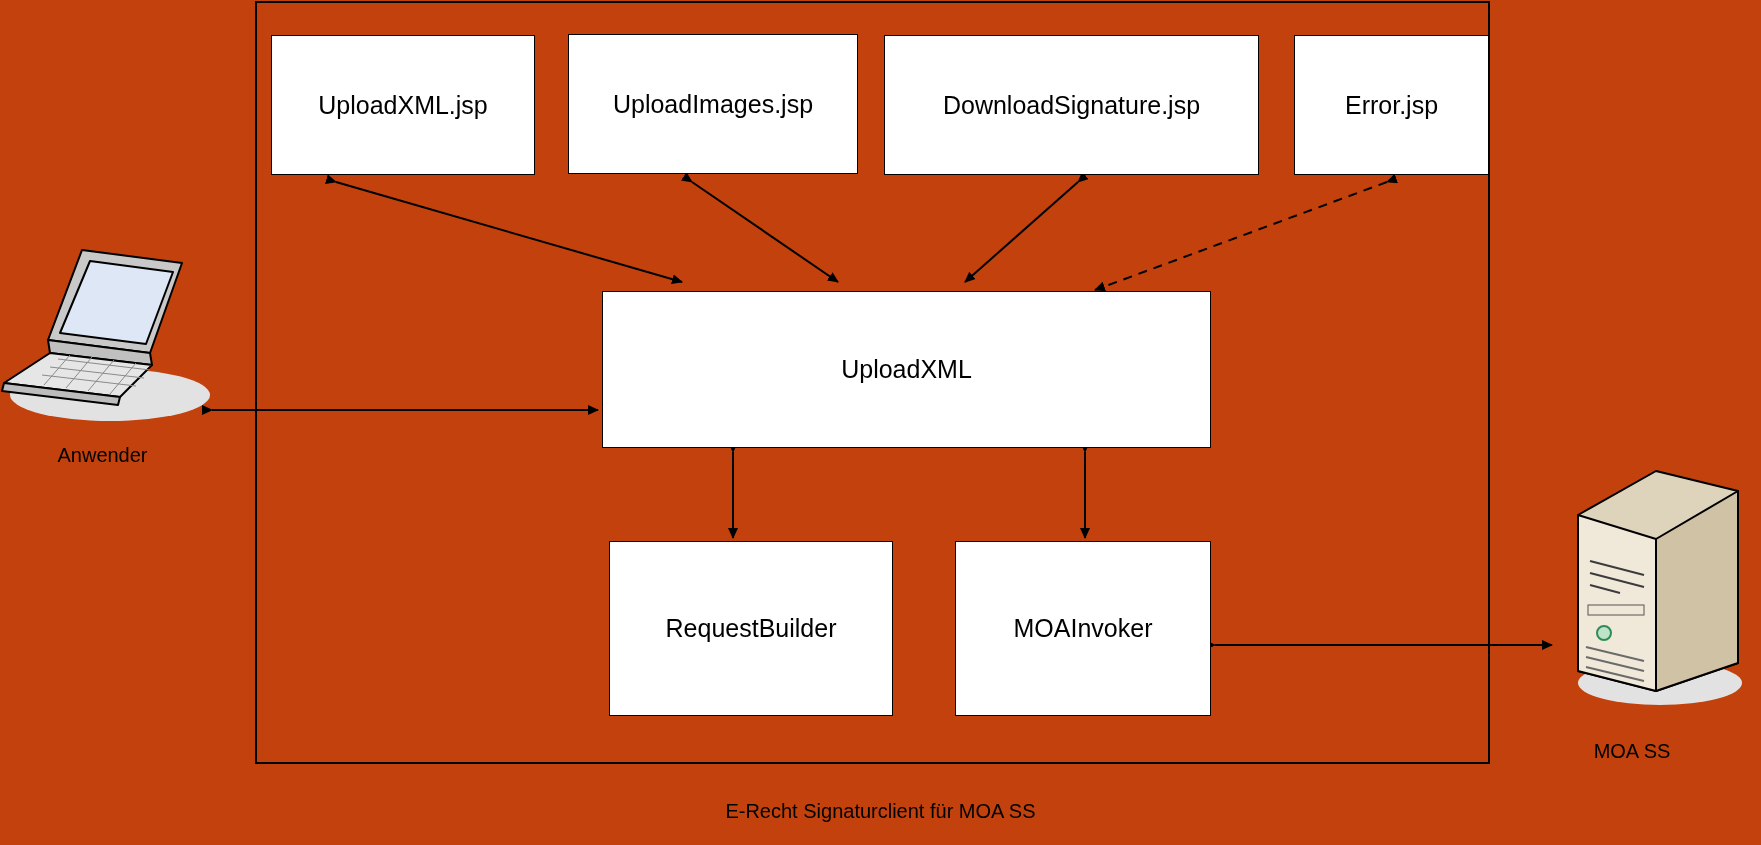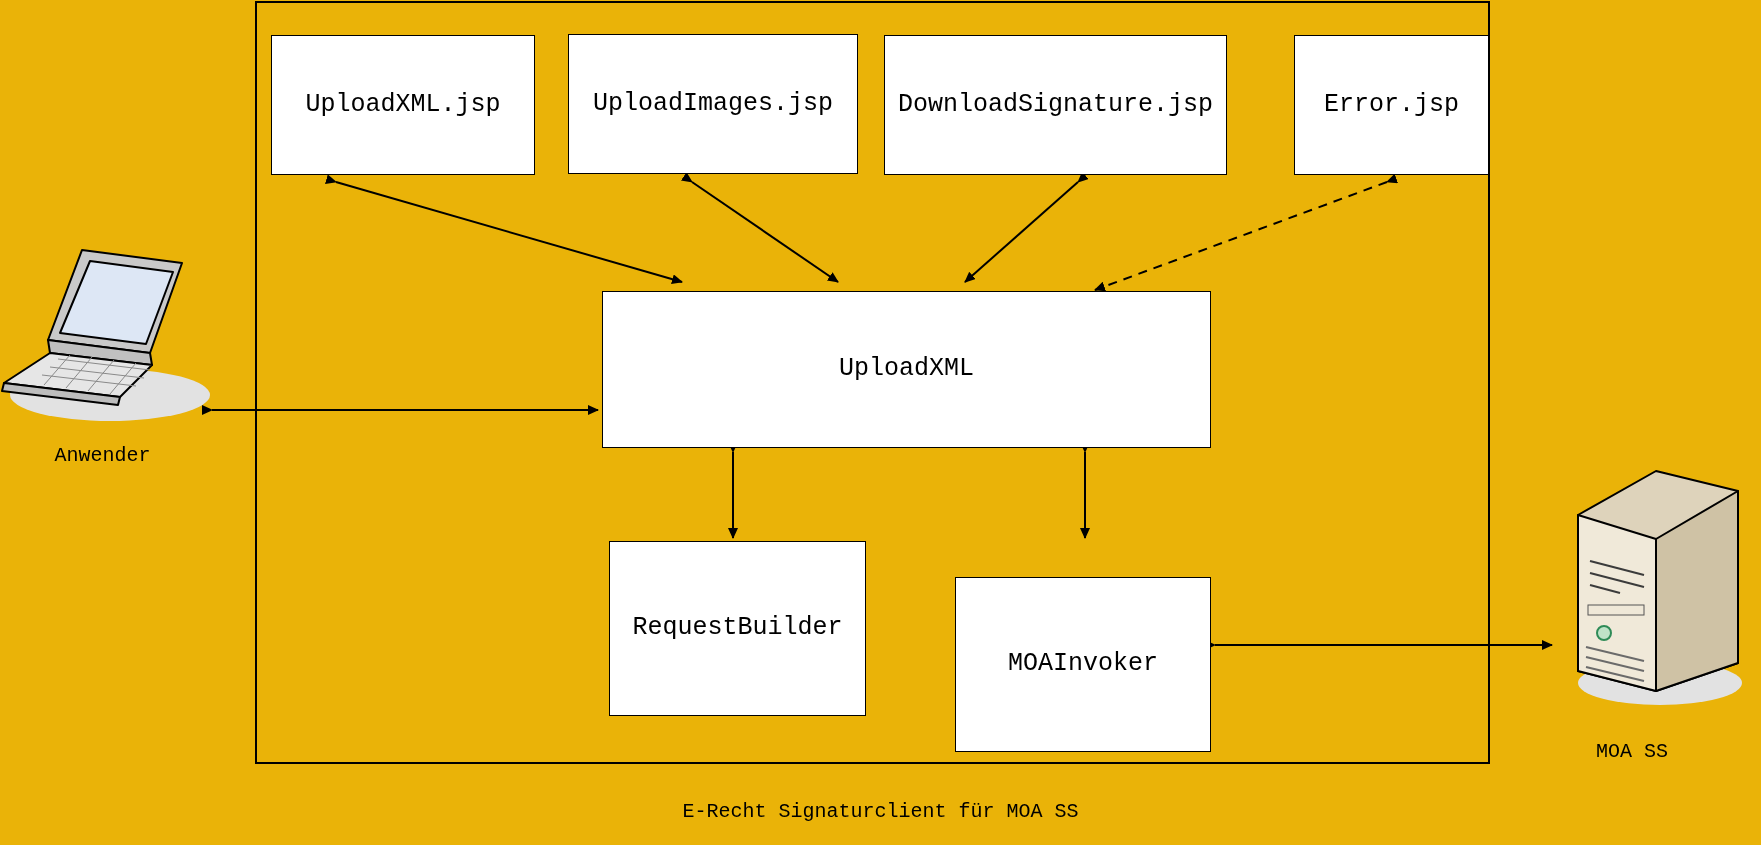--- a/index.html
+++ b/index.html
@@ -9,22 +9,21 @@
   }
   body {
     font-family: "Liberation Sans", sans-serif;
     color: #000000;
   }
   #stage {
     position: relative;
     width: 1761px;
     height: 845px;
     overflow: hidden;
-    background: #eab308;
-    font-family: Liberation Mono, monospace;
+    background: #c2410c;
   }
   .box {
     position: absolute;
     border: 1px solid #000000;
     background: #ffffff;
     box-sizing: border-box;
     display: flex;
     align-items: center;
     justify-content: center;
     text-align: center;
@@ -40,25 +39,25 @@
     left: 255px;
     top: 1px;
     width: 1235px;
     height: 763px;
     border: 2px solid #000000;
     box-sizing: border-box;
     background: transparent;
   }
   #jsp-uploadxml  { left: 271px; top: 35px;  width: 264px; height: 140px; }
   #jsp-uploadimgs { left: 568px; top: 34px;  width: 290px; height: 140px; }
-  #jsp-downloadsig{ left: 884px; top: 35px;  width: 343px; height: 140px; }
+  #jsp-downloadsig{ left: 884px; top: 35px;  width: 375px; height: 140px; }
   #jsp-error      { left: 1286px; top: 35px; width: 195px; height: 140px; margin-left: 8px; }
   #box-dispatcher { left: 602px; top: 291px; width: 609px; height: 157px; }
-  #box-requestbuilder { left: 609px; top: 541px; width: 257px; height: 175px; align-items: center; }
-  #box-moainvoker { left: 955px; top: 541px; width: 256px; height: 175px; margin-top: 36px; }
+  #box-requestbuilder { left: 609px; top: 541px; width: 284px; height: 175px; align-items: center; }
+  #box-moainvoker { left: 955px; top: 541px; width: 256px; height: 175px; }
 
   .caption {
     position: absolute;
     font-size: 20px;
     color: #000000;
     text-align: center;
     white-space: nowrap;
   }
   #caption-diagram { left: 0; top: 800px; width: 1761px; }
   #label-anwender  { left: 0px; top: 444px; width: 205px; }

